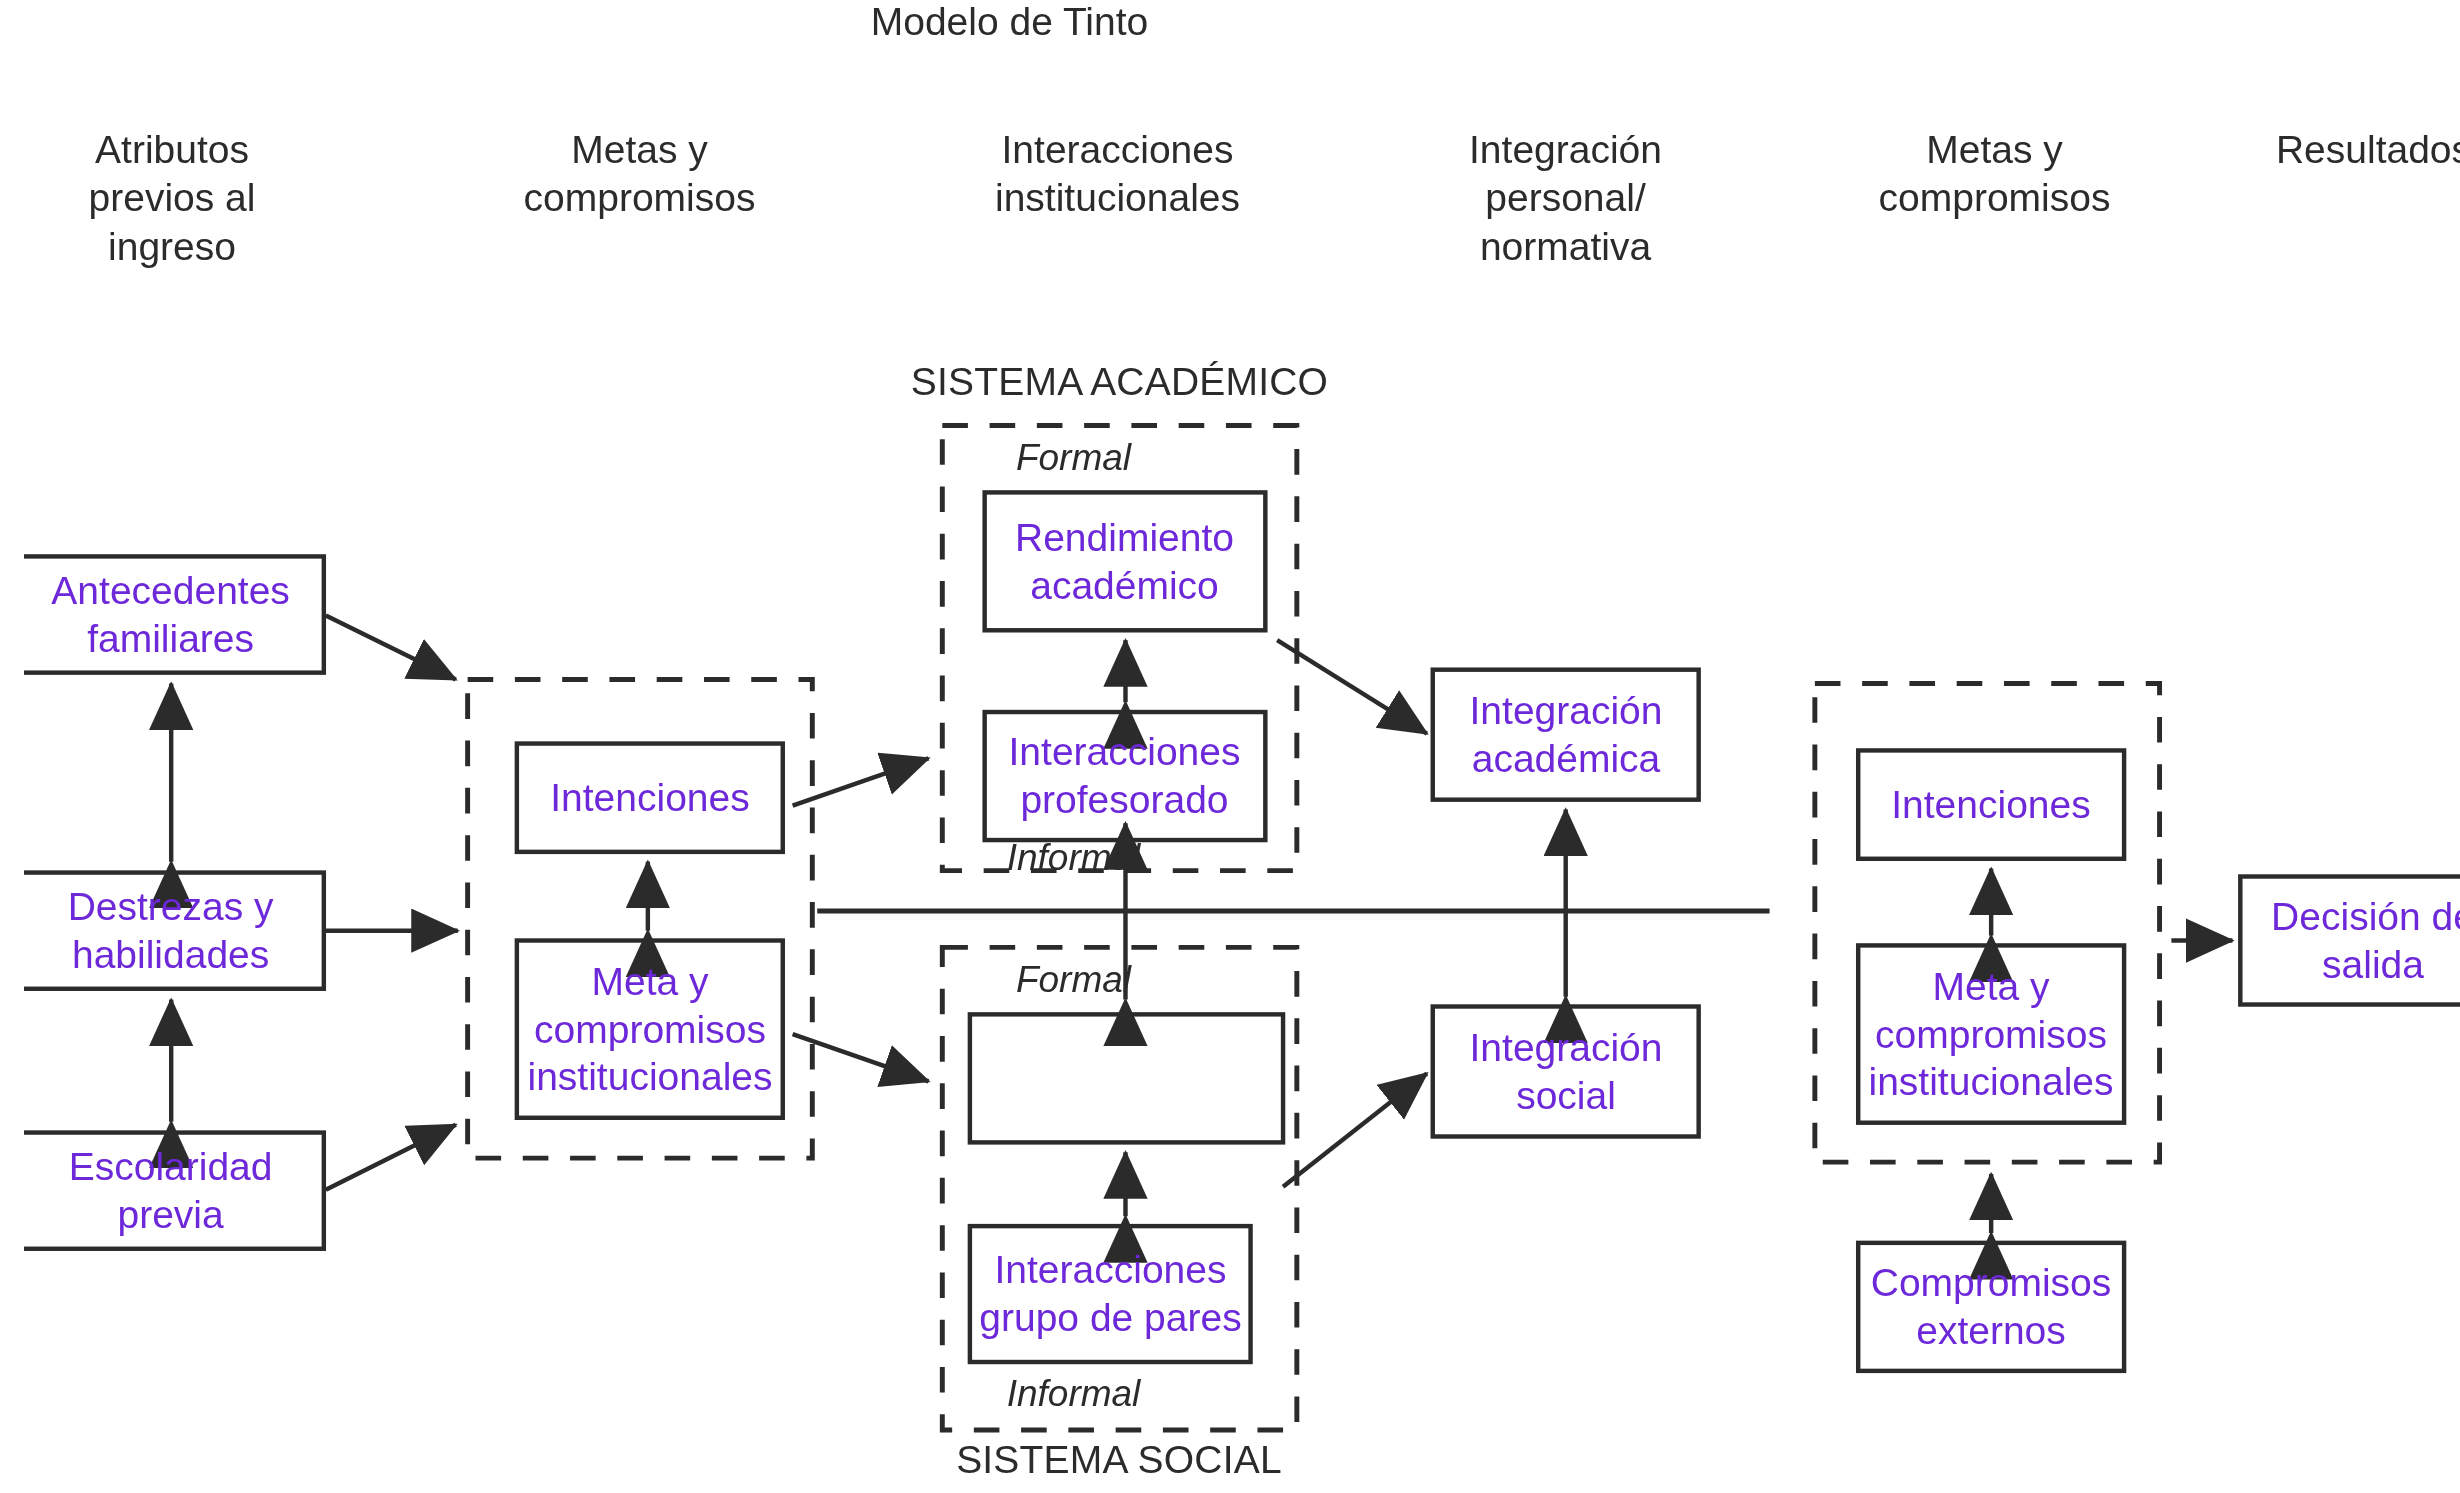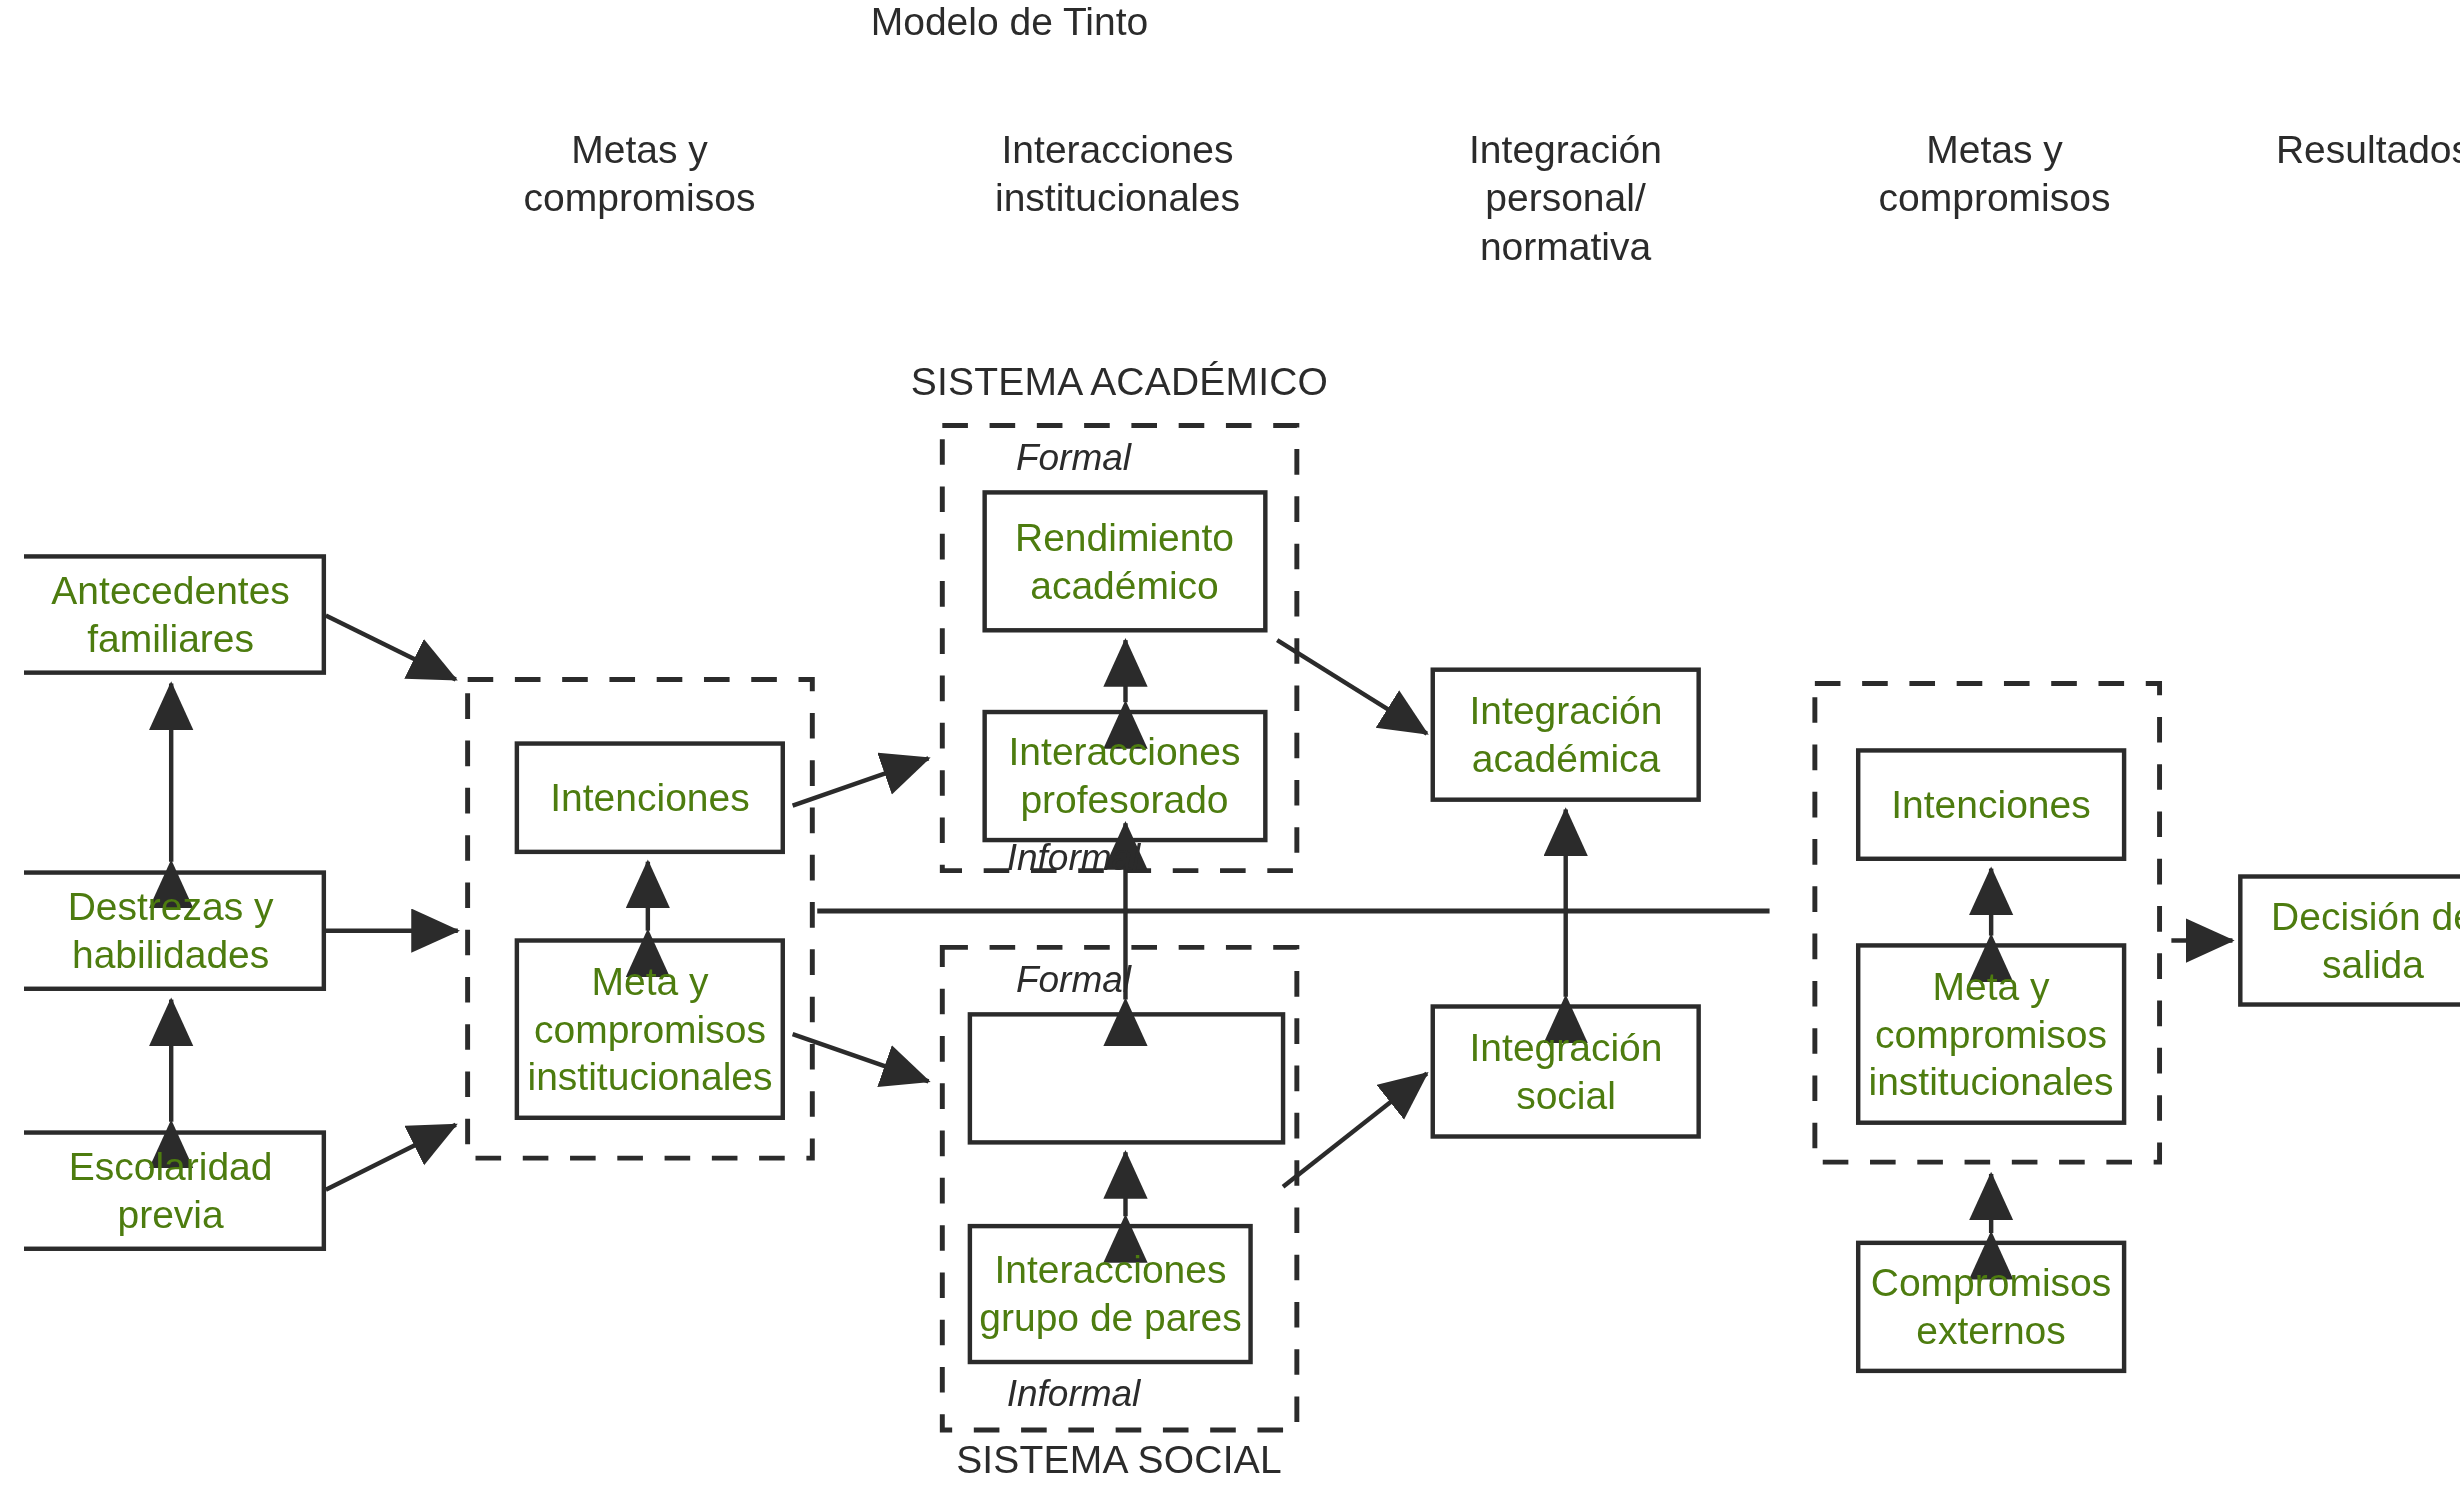--- a/index.html
+++ b/index.html
@@ -47,21 +47,21 @@
     text-align: center;
   }
   .boxtext {
     position: absolute;
     display: flex;
     align-items: center;
     justify-content: center;
     text-align: center;
     font-size: 39px;
     line-height: 1.22;
-    color: #4d7c0f;
+    color: #6d28d9;
     white-space: pre-line;
     box-sizing: border-box;
   }
 </style>
 </head>
 <body>
 
 <div id="page">
 
   <svg class="layer" viewBox="0 0 2498 1516">
@@ -135,20 +135,23 @@
 
       <line x1="1997" y1="1252" x2="1997" y2="1192" marker-end="url(#ah)" marker-start="url(#ah)"></line>
 
       <line x1="2180" y1="955" x2="2242" y2="955" marker-end="url(#ah)"></line>
 
     </g>
   </svg>
 
   <div class="label title-text" style="left:818px; top:-2px; width:335px;">Modelo de Tinto</div>
 
+  <div class="label col-head" style="left:0px; top:126px; width:296px;">Atributos
+previos al
+ingreso</div>
   <div class="label col-head" style="left:458px; top:126px; width:315px;">Metas y
 compromisos</div>
   <div class="label col-head" style="left:926px; top:126px; width:335px;">Interacciones
 institucionales</div>
   <div class="label col-head" style="left:1384px; top:126px; width:315px;">Integración
 personal/
 normativa</div>
   <div class="label col-head" style="left:1813px; top:126px; width:315px;">Metas y
 compromisos</div>
   <div class="label col-head" style="left:2192px; top:126px; width:315px;">Resultados</div>

